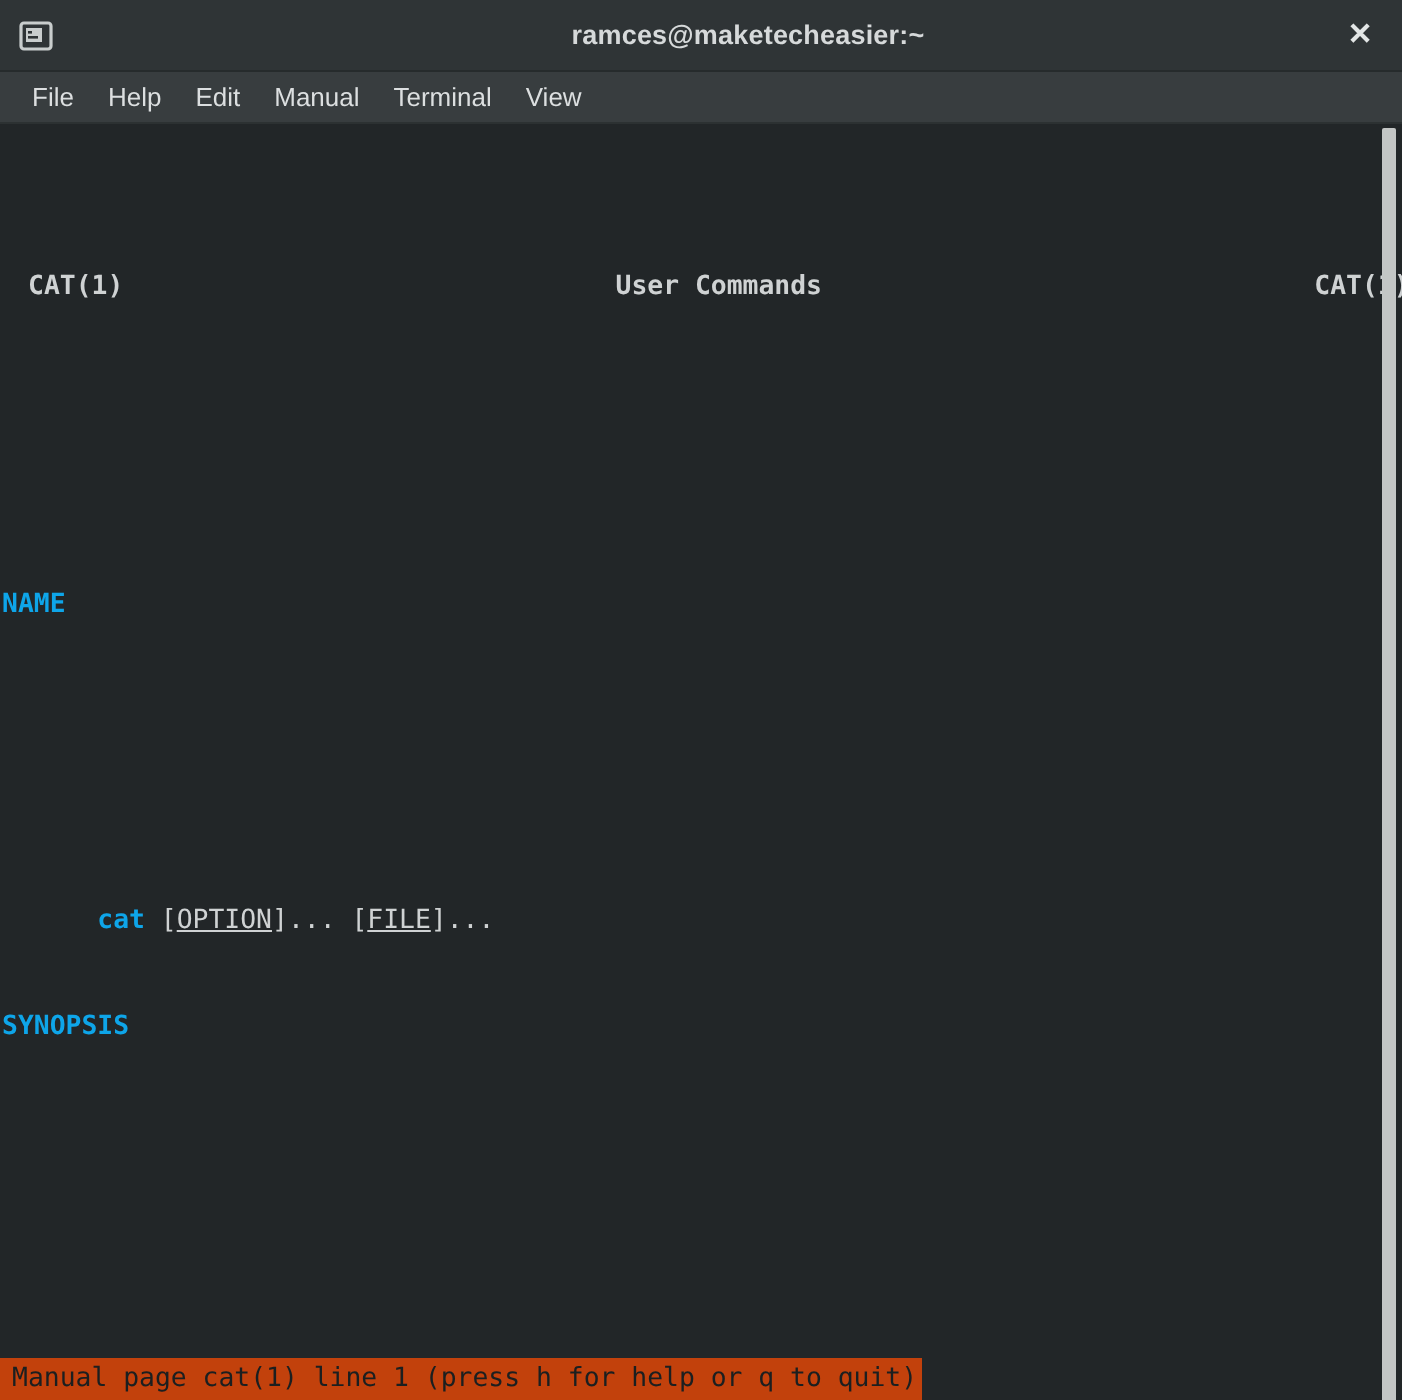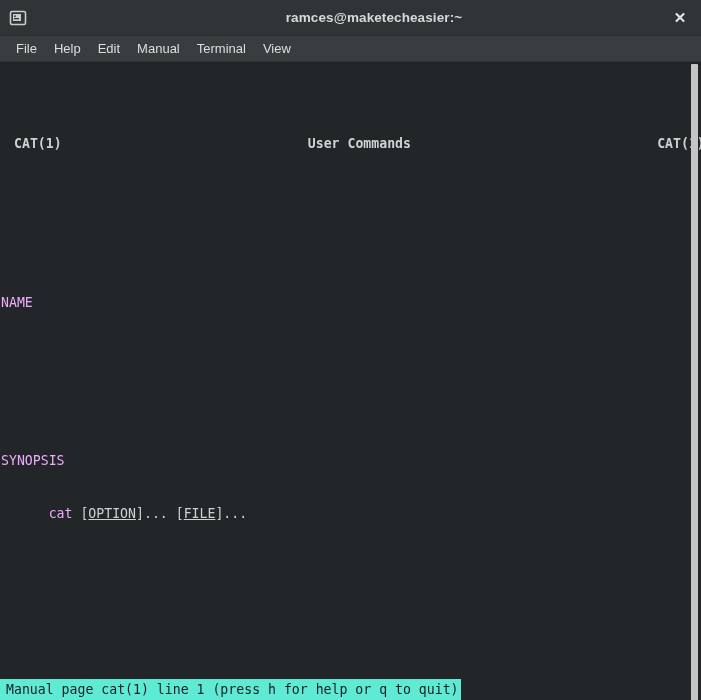--- a/index.html
+++ b/index.html
@@ -113,21 +113,21 @@
     line-height: 17.6px;
     color: #cfd2d3;
     white-space: pre;
     letter-spacing: 0px;
   }
   .line {
     height: 17.6px;
     padding-left: 1px;
     white-space: pre;
   }
-  .b { font-weight: normal; color: #f0abfc; }
+  .b { font-weight: bold; color: #0ea5e9; }
   .u { text-decoration: underline; }
 
   
   .hdr {
     height: 17.6px;
     white-space: pre;
     padding-left: 14px;
     font-weight: bold;
   }
 
@@ -150,21 +150,21 @@
     border-radius: 1px;
     cursor: pointer;
   }
 
   
   #statusbar {
     position: absolute;
     left: 0;
     bottom: 0;
     height: 21px;
-    background: #5eead4;
+    background: #c2410c;
     color: #1b1f20;
     font-family: "DejaVu Sans Mono", monospace;
     font-size: 13.2px;
     line-height: 21px;
     white-space: pre;
     padding-left: 6px;
     padding-right: 2px;
     display: inline-block;
     user-select: none;
   }
@@ -204,22 +204,22 @@
       <div class="hdr"><span>CAT(1)</span><span id="hdr-gap1">                               </span><span>User Commands</span><span id="hdr-gap2">                               </span><span>CAT(1)</span></div>
 
       <div class="line"> </div>
 
       
       <div class="line"><span class="b">NAME</span></div>
 
       <div class="line"> </div>
 
       
+      <div class="line"><span>      </span><span class="b">cat</span><span> [</span><span class="u">OPTION</span><span>]... [</span><span class="u">FILE</span><span>]...</span></div>
       <div class="line"><span class="b">SYNOPSIS</span></div>
-      <div class="line"><span>      </span><span class="b">cat</span><span> [</span><span class="u">OPTION</span><span>]... [</span><span class="u">FILE</span><span>]...</span></div>
 
       <div class="line"> </div>
 
       
       
       
 
       
 
       

